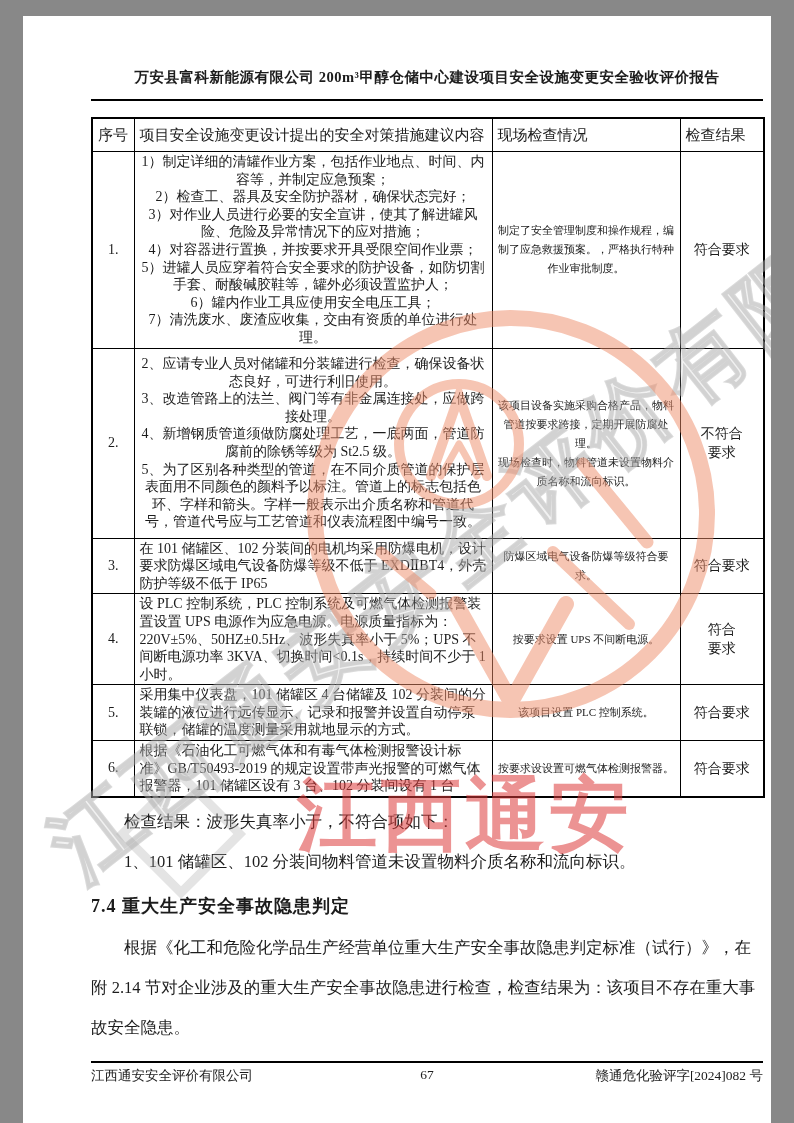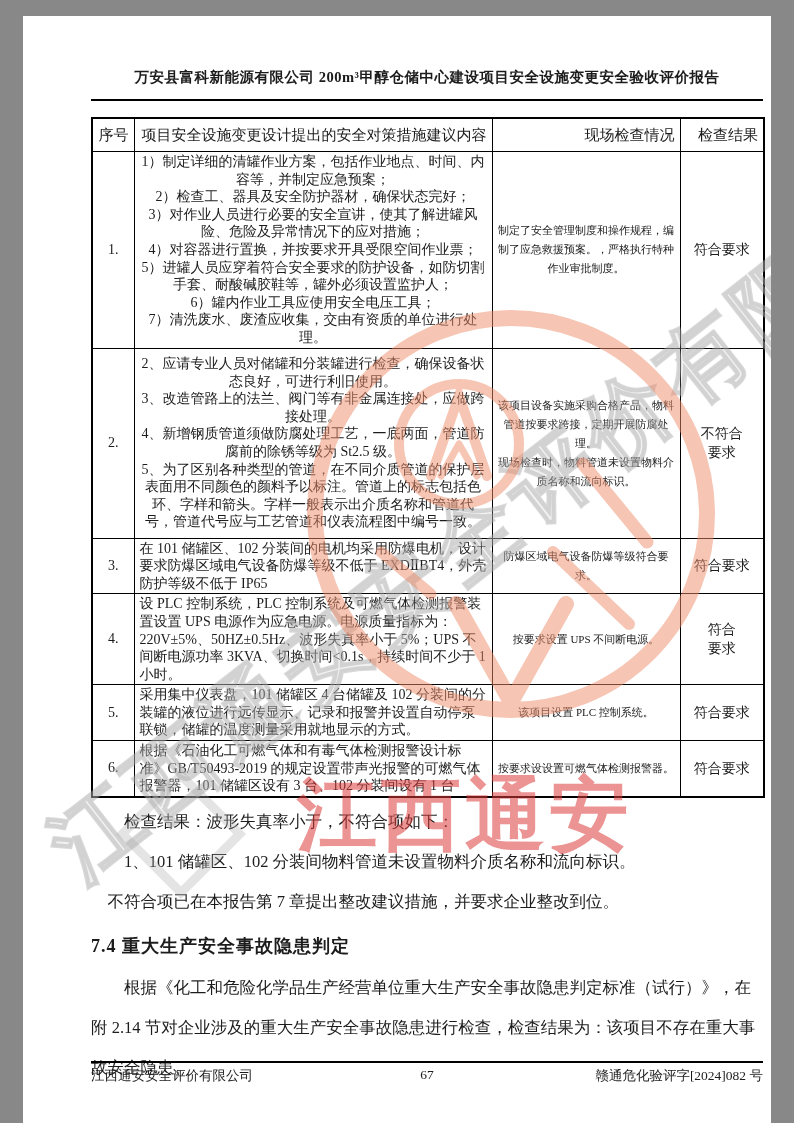--- a/index.html
+++ b/index.html
@@ -11,21 +11,21 @@
   .doc-header{margin-top:50px;padding-bottom:11px;border-bottom:2px solid #000;}
   .doc-title{font-size:14.5px;font-weight:700;text-align:center;line-height:22px;letter-spacing:.5px;}
   table.checklist{
     margin-top:16px;width:672px;border-collapse:collapse;table-layout:fixed;
     font-size:14px;
   }
   table.checklist td,table.checklist th{
     border:1px solid #000;padding:1px 5px;vertical-align:middle;overflow:hidden;
   }
   table.checklist{border:2px solid #000;}
-  th.hdr{font-weight:400;font-size:15px;text-align:right;height:30px;}
+  th.hdr{font-weight:400;font-size:15px;text-align:left;height:30px;}
   td.no-cell{text-align:center;font-size:14px;}
   td.measure-cell{line-height:17.6px;white-space:pre-line;text-align:center;}
   td.measure-center{text-align:left;}
   td.check-cell{text-align:center;line-height:19px;white-space:pre-line;font-size:11px;}
   td.result-cell{text-align:center;line-height:19px;white-space:pre-line;font-size:14px;}
   tbody tr:nth-child(1){height:193px;}
   tbody tr:nth-child(2){height:190px;}
   tbody tr:nth-child(3){height:52px;}
   tbody tr:nth-child(4){height:78px;}
   tbody tr:nth-child(5){height:53px;}
@@ -133,21 +133,20 @@
           <td class="no-cell">6.</td>
           <td class="measure-cell measure-center">根据《石油化工可燃气体和有毒气体检测报警设计标准》GB/T50493-2019 的规定设置带声光报警的可燃气体报警器，101 储罐区设有 3 台、102 分装间设有 1 台</td>
           <td class="check-cell">按要求设设置可燃气体检测报警器。</td>
           <td class="result-cell">符合要求</td>
         </tr>
       </tbody>
     </table>
 
     <p class="para p-intro">检查结果：波形失真率小于，不符合项如下：</p>
     <p class="para p-item">1、101 储罐区、102 分装间物料管道未设置物料介质名称和流向标识。</p>
-    <p class="para p-rect">不符合项已在本报告第 7 章提出整改建议措施，并要求企业整改到位。</p>
 
     <h2 class="section-heading">7.4 重大生产安全事故隐患判定</h2>
     <p class="section-para">根据《化工和危险化学品生产经营单位重大生产安全事故隐患判定标准（试行）》，在附 2.14 节对企业涉及的重大生产安全事故隐患进行检查，检查结果为：该项目不存在重大事故安全隐患。</p>
 
 
   </div>
 
   <div class="page-footer">
     <span class="footer-left">江西通安安全评价有限公司</span>
     <span class="footer-center">67</span>

